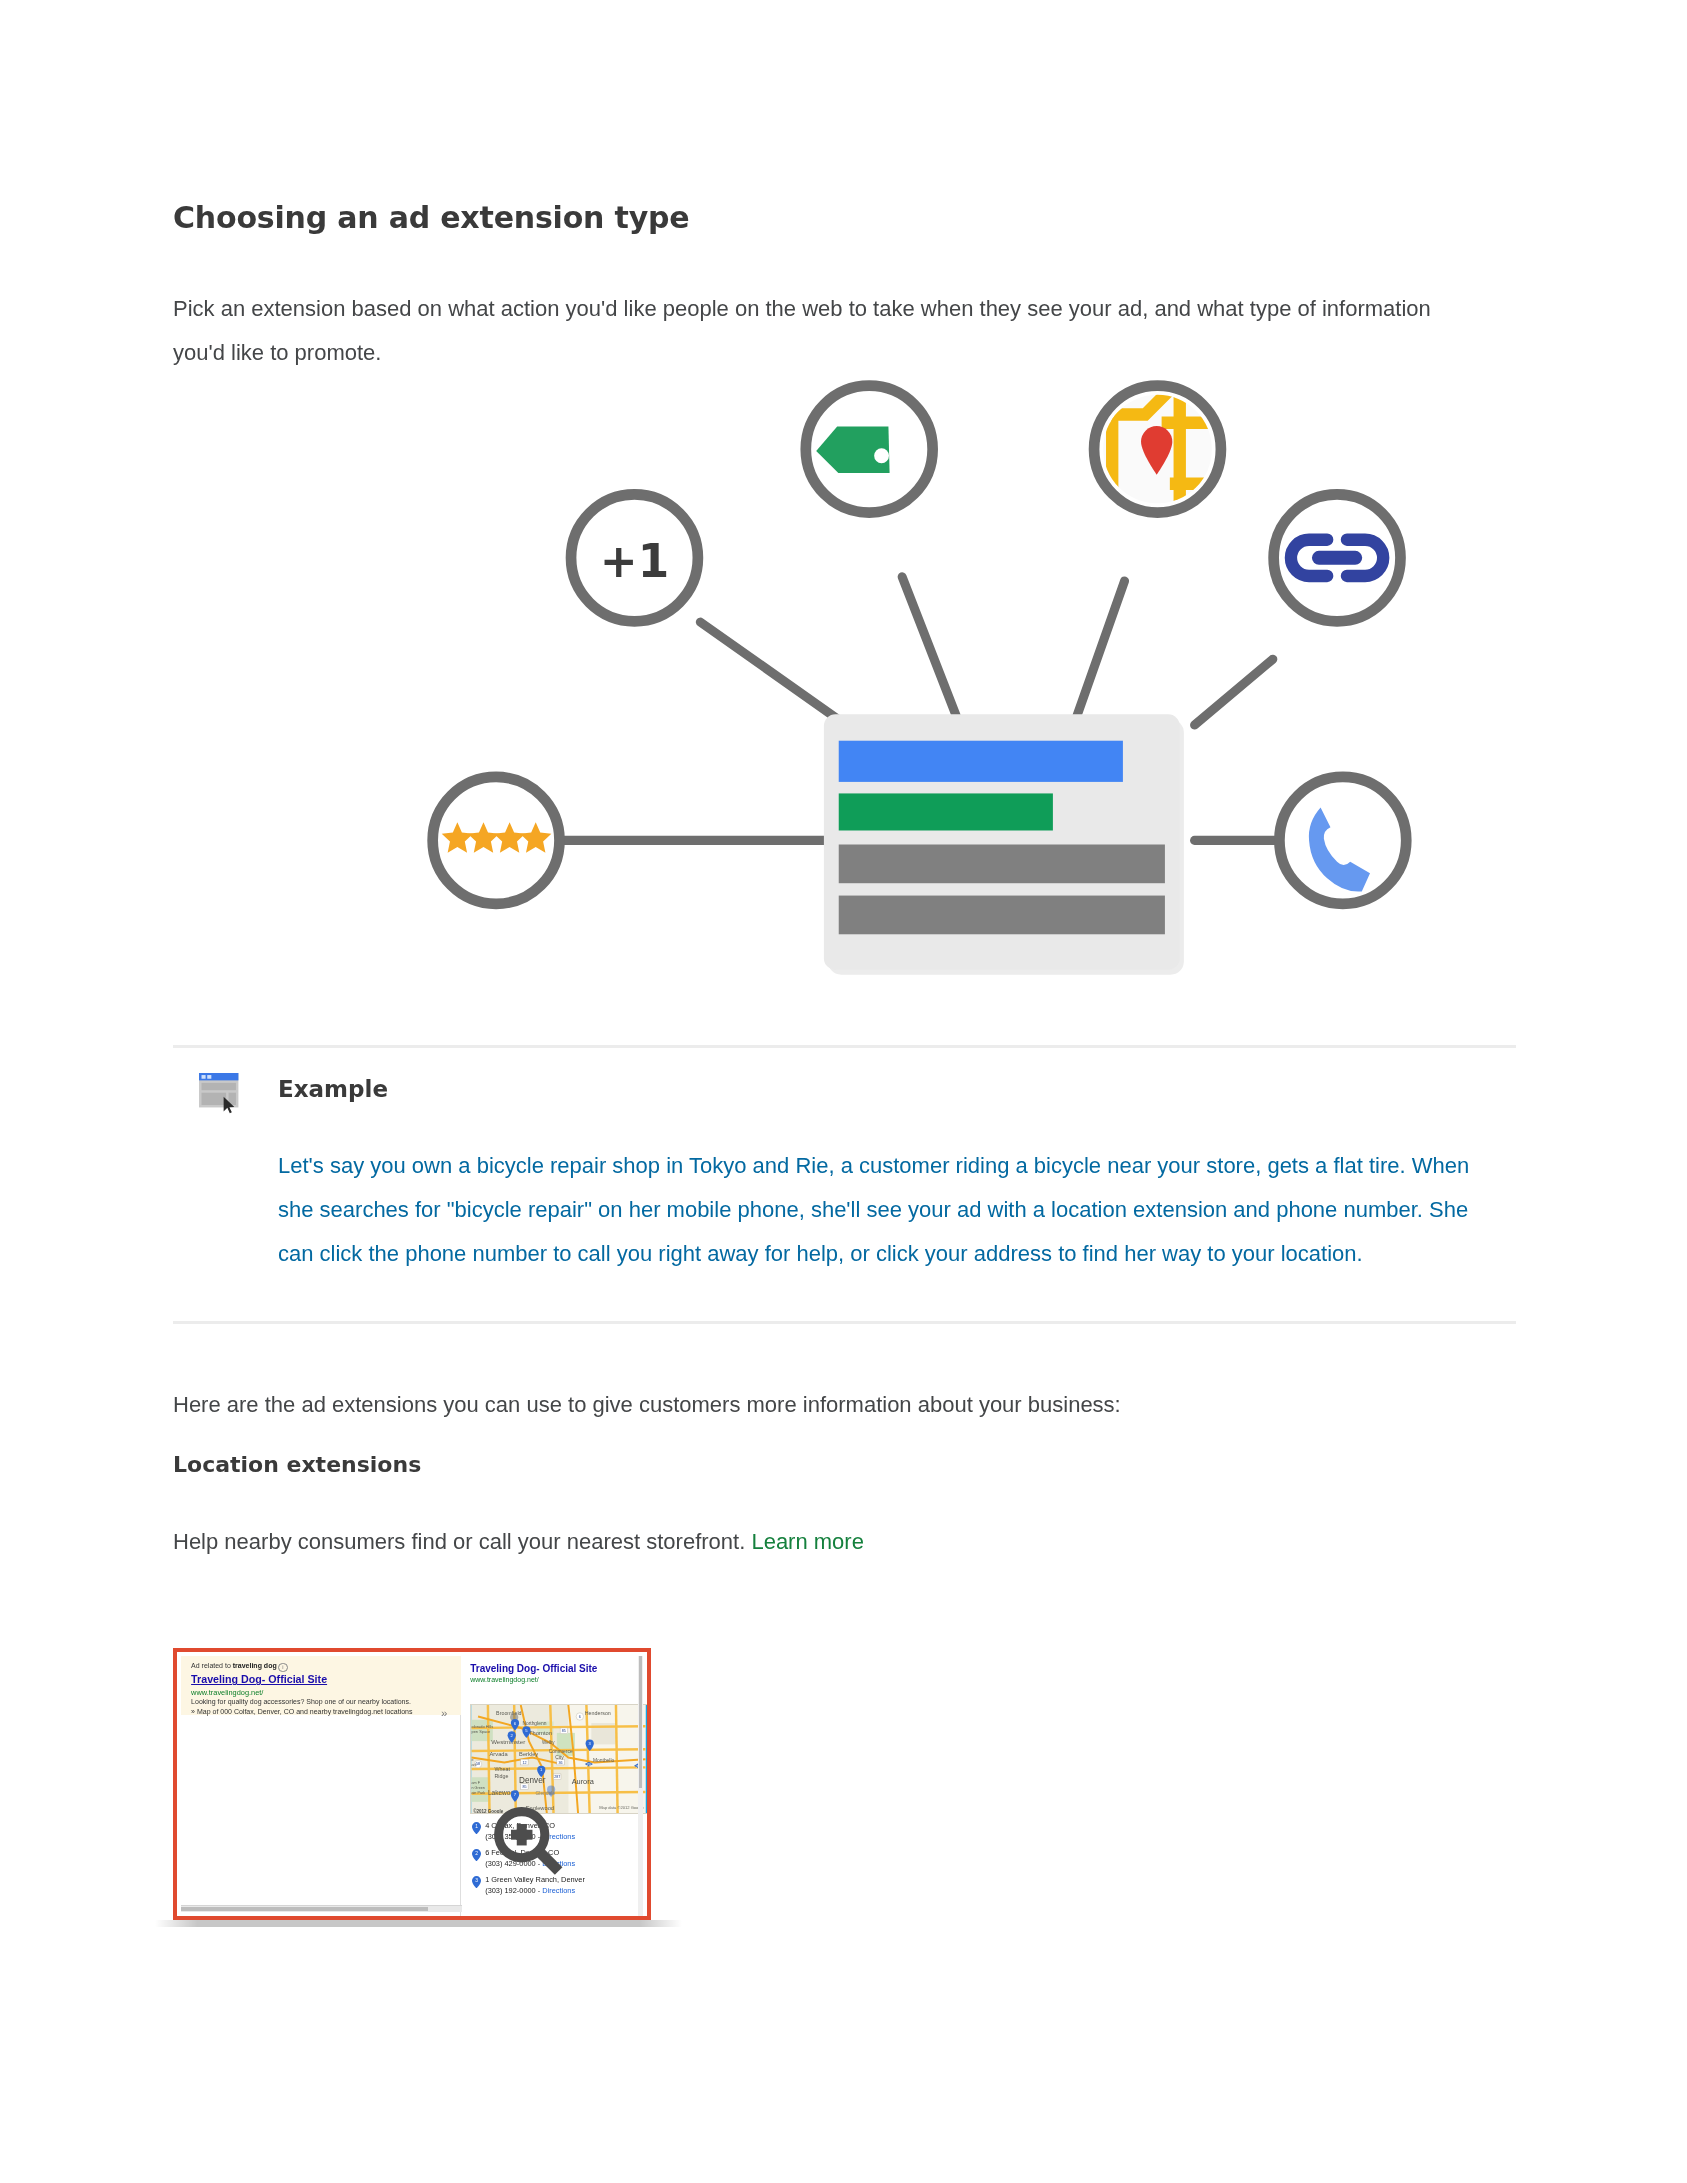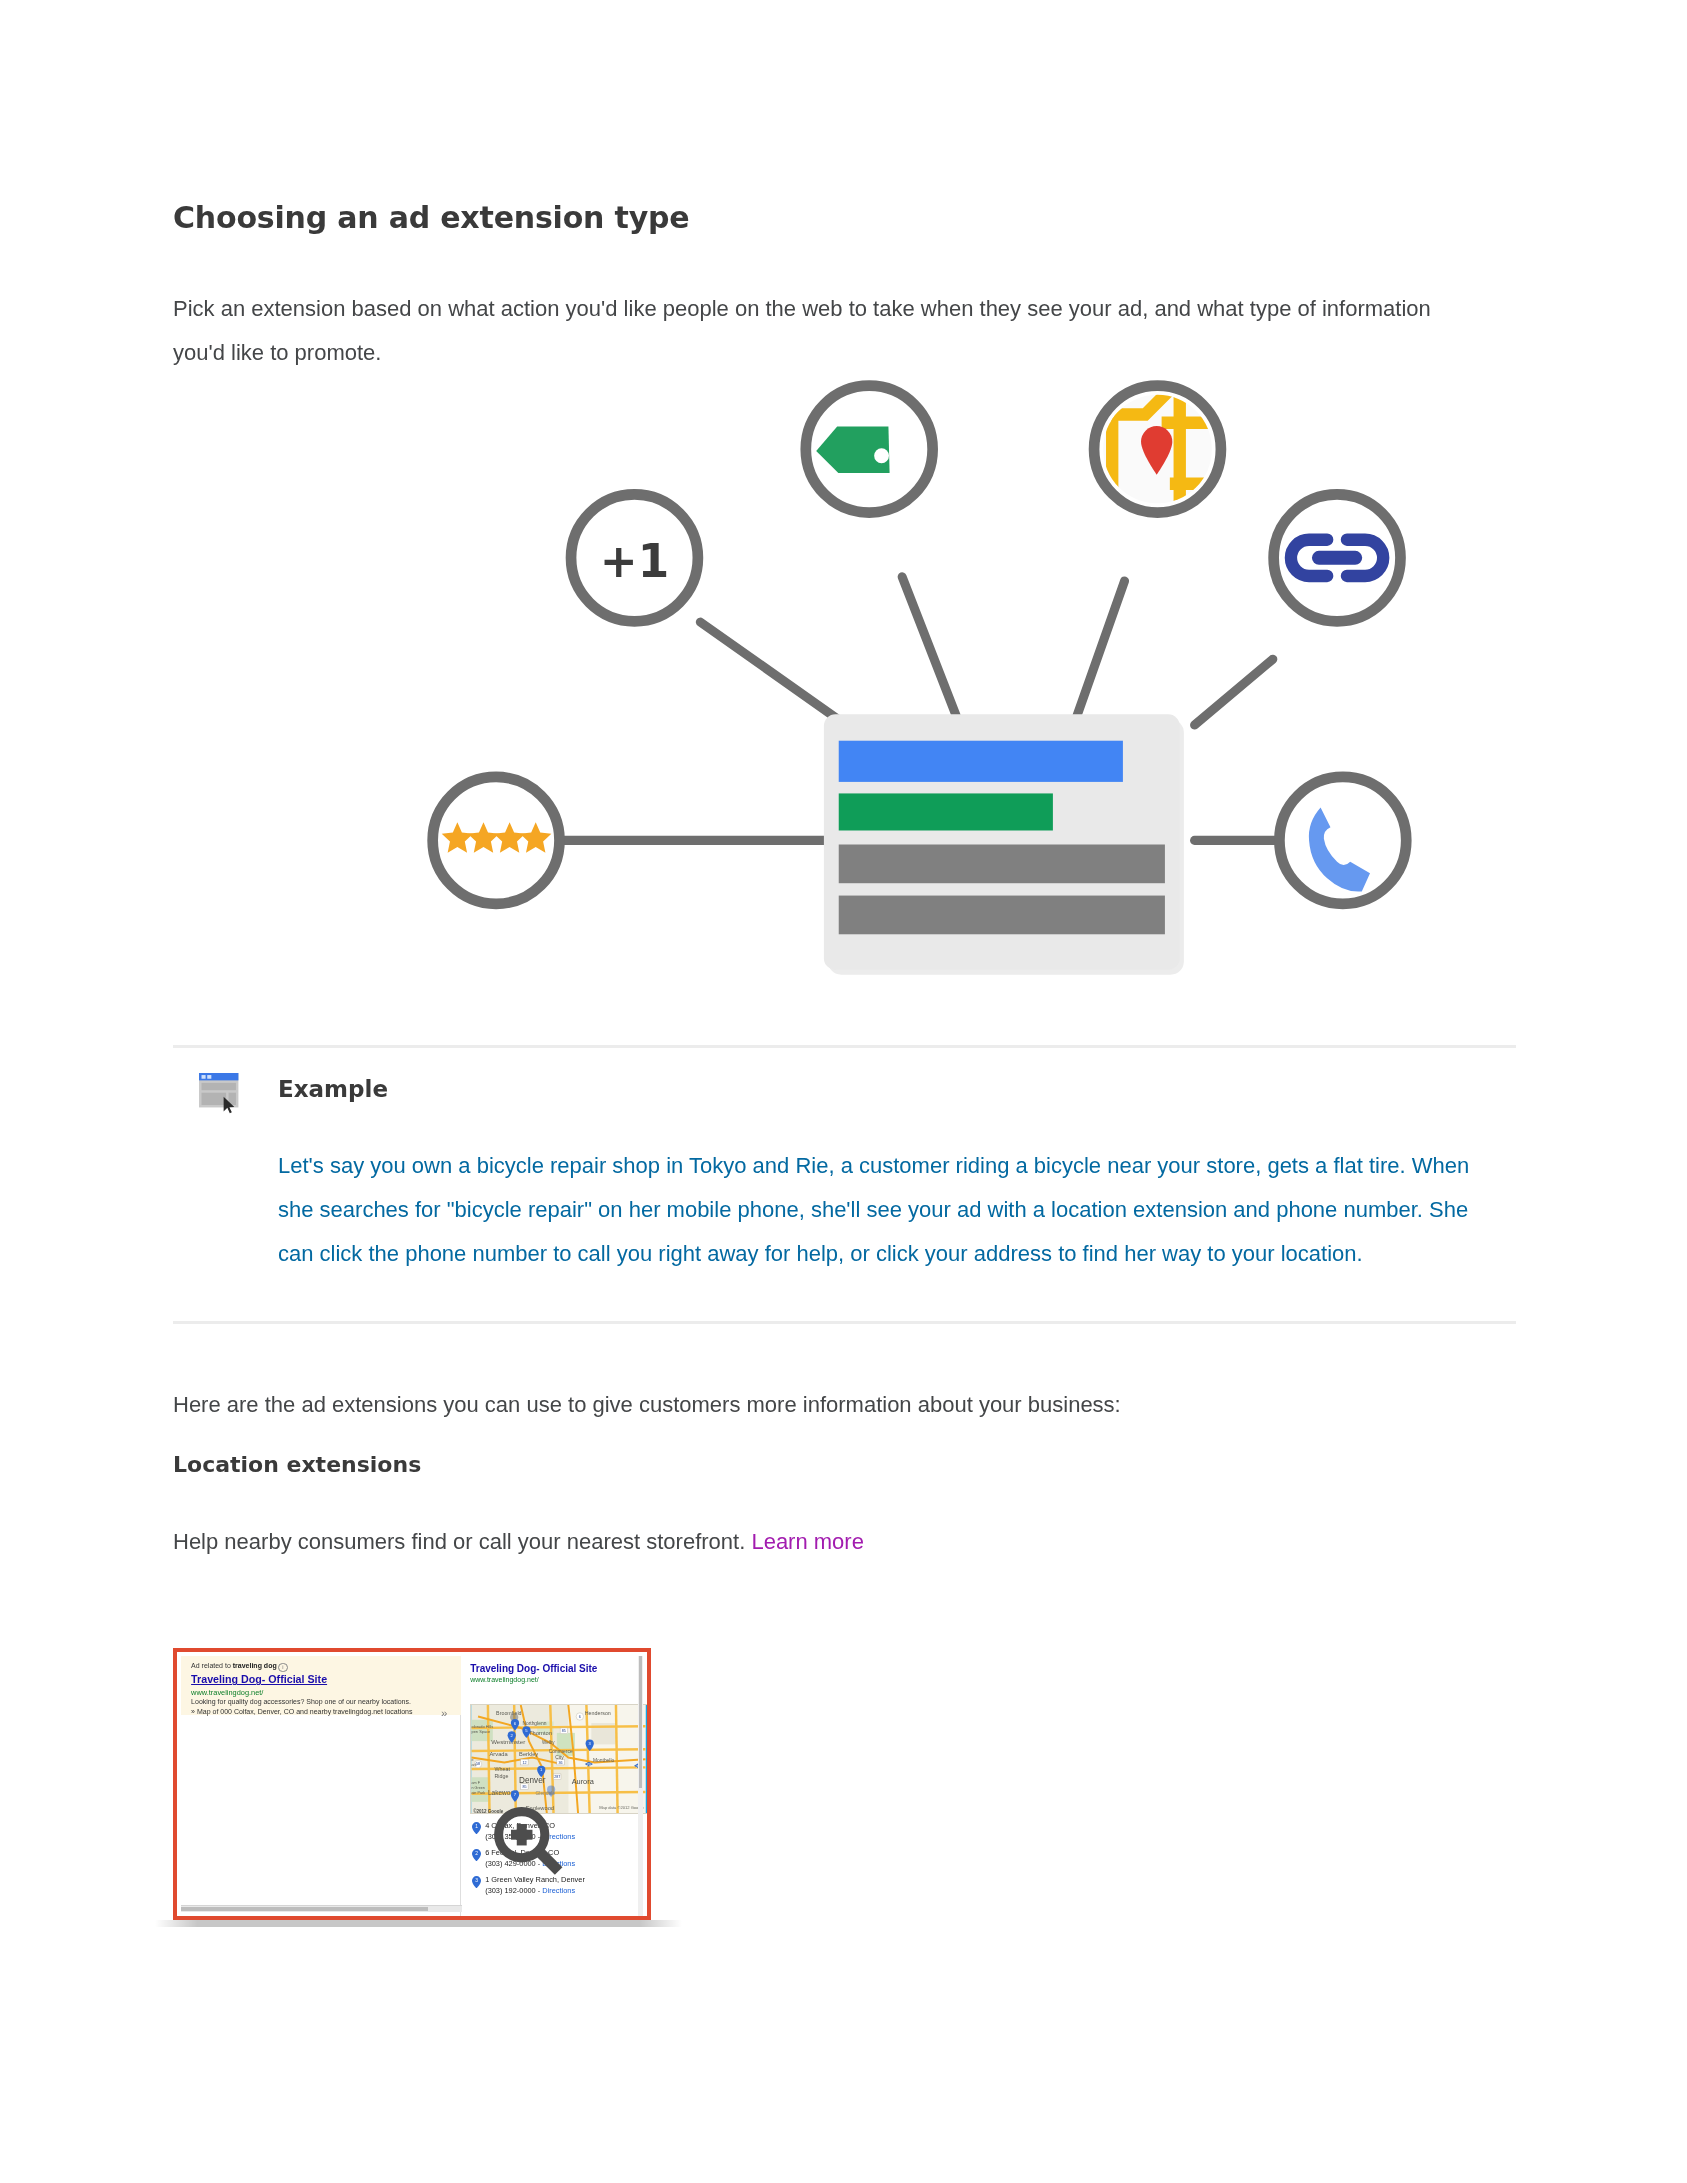--- a/index.html
+++ b/index.html
@@ -131,21 +131,21 @@
   .section-body {
     position: absolute;
     top: 1501px;
     left: 0;
     width: 1300px;
     font-size: 22px;
     line-height: 38px;
     color: #444648;
   }
   .link {
-    color: #a21caf;
+    color: #15803d;
     text-decoration: none;
   }
 
   
   .thumb-wrap {
     position: absolute;
     top: 1648px;
     left: 0;
     width: 511px;
     height: 297px;

